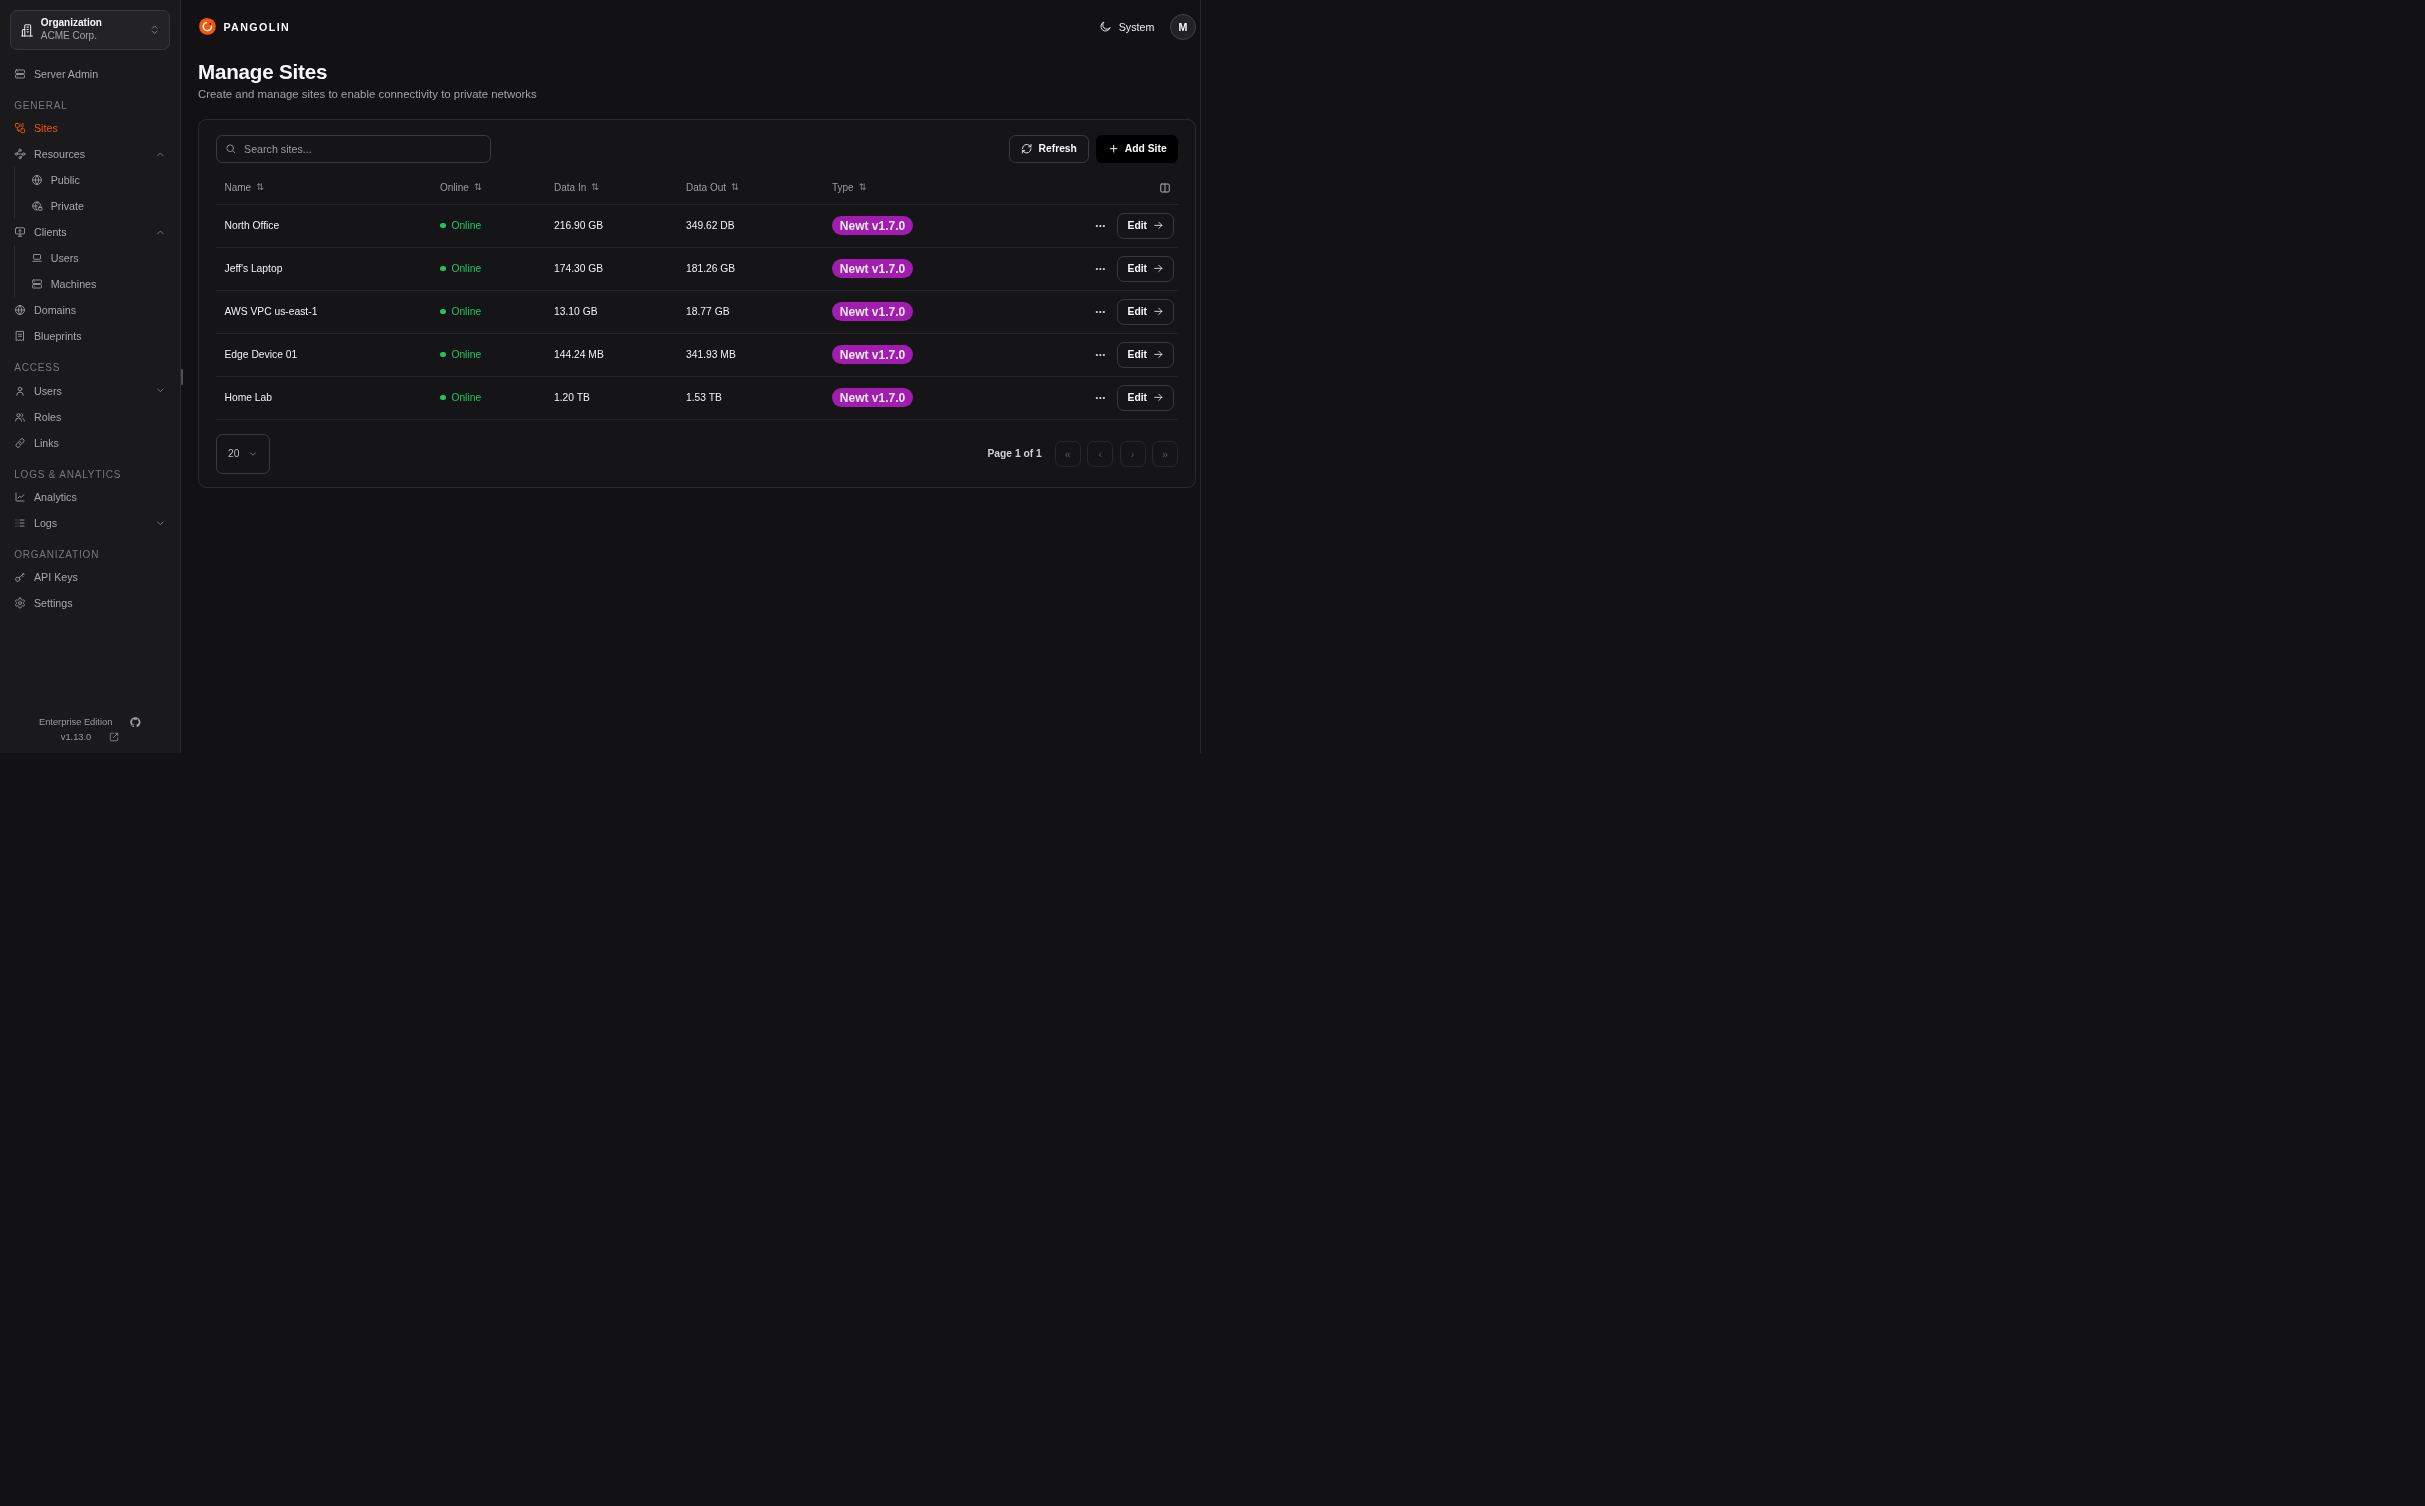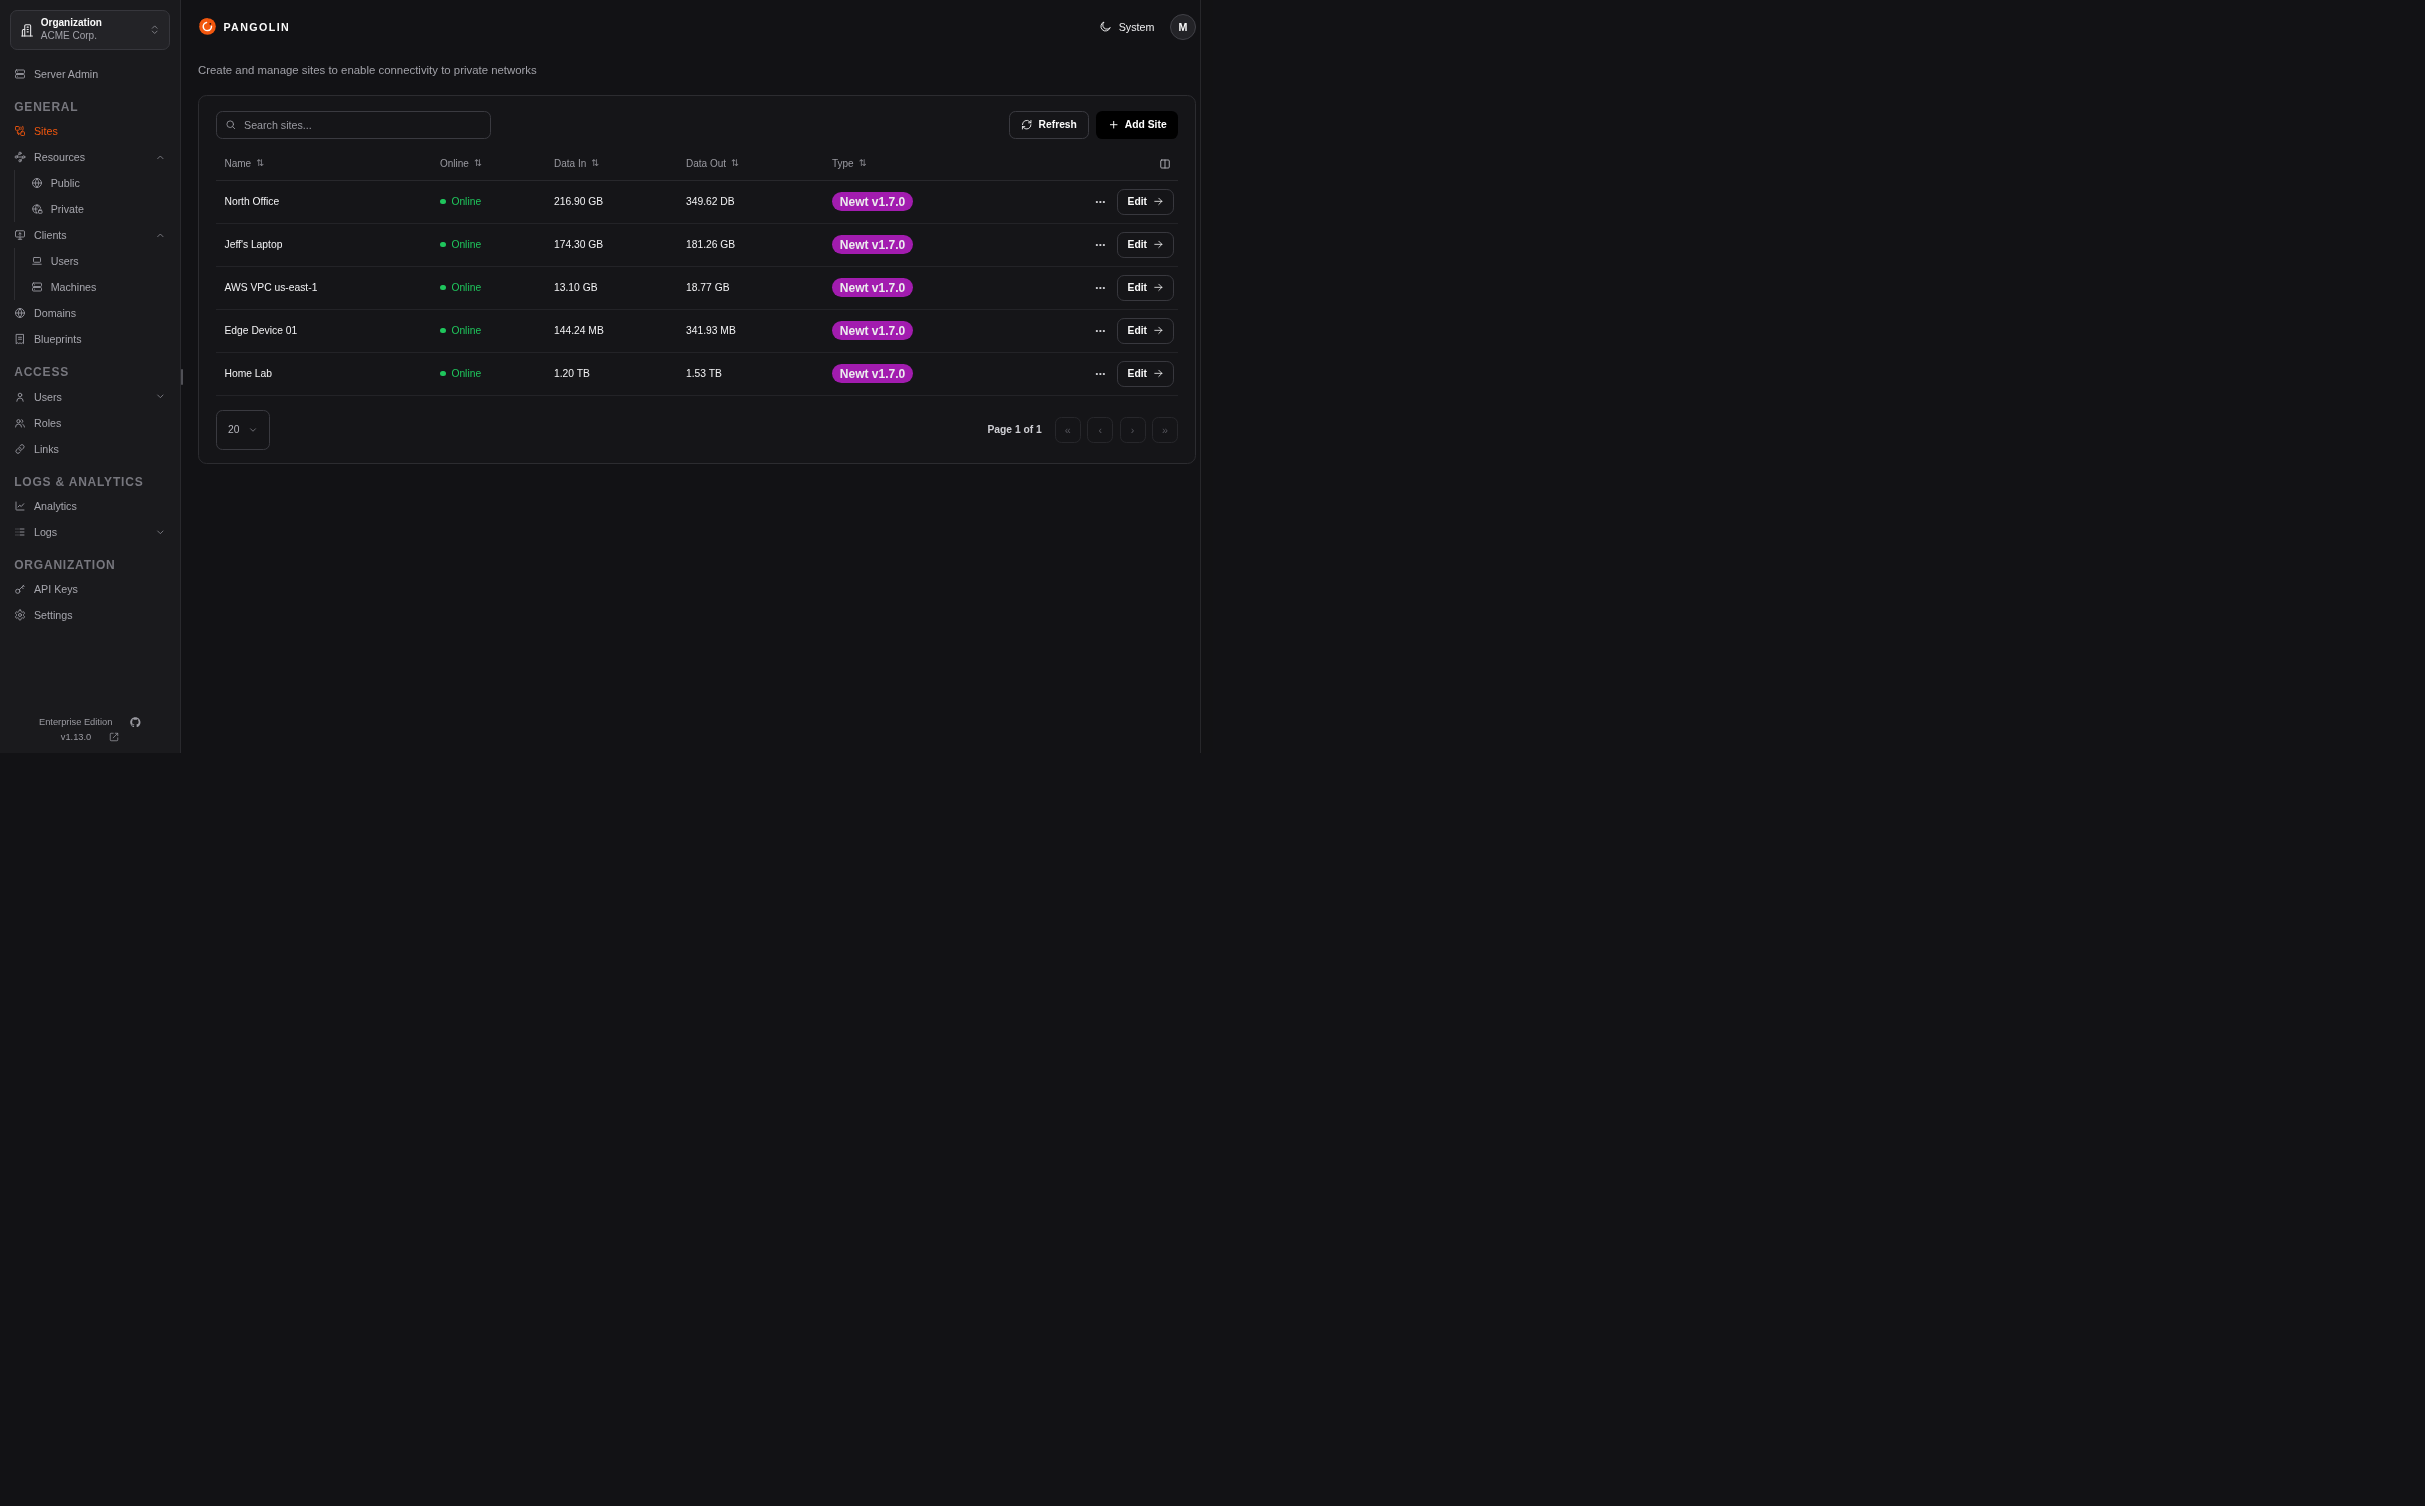--- a/index.html
+++ b/index.html
@@ -27,21 +27,21 @@
   .org-chev { color:#8a8a91; }
   .nav { flex:1; overflow:hidden; padding-bottom:5.7px; }
   .nav-item {
     display:flex; align-items:center; gap:7.8px; height:26px; padding:0 14.2px;
     font-size:10.7px; color:#a6a6ad; cursor:pointer; white-space:nowrap;
   }
   .nav-item .nico { color:#9a9aa1; flex:0 0 auto; }
   .nav-item.active, .nav-item.active .nico { color:#f2570e; }
   .nav-item .chev { margin-left:auto; color:#8a8a91; }
   .sec-label {
-    padding:13px 14.2px 4.3px; font-size:12px; font-weight:700; letter-spacing:0.8px; color:#77777e;
+    padding:13px 14.2px 4.3px; font-size:10px; font-weight:400; letter-spacing:0.8px; color:#77777e;
   }
   .subgroup { margin-left:14.2px; border-left:0.7px solid #2d2d31; }
   .subgroup .nav-item { padding-left:15.7px; }
   .sb-foot { padding:8.5px 0 11.4px; text-align:center; }
   .sb-foot-line { display:flex; align-items:center; justify-content:center; gap:18px;
     font-size:9.3px; color:#9a9aa1; margin-top:4.3px; }
   .sb-scroll-thumb { position:absolute; left:181px; top:369px; width:2.1px; height:15.7px;
     background:#505056; border-radius:1.4px; z-index:5; }
 
   
@@ -425,20 +425,21 @@
         </span>
         <span>System</span>
       </div>
       <div class="avatar">
         <span>M</span>
       </div>
     </div>
   </div>
 
   <div class="page-head">
+    <h1 class="page-title">Manage Sites</h1>
     <div class="page-sub">Create and manage sites to enable connectivity to private networks</div>
   </div>
 
   <section class="card">
     <div class="toolbar">
       <div class="search-wrap">
         <span class="sic">
           <svg width="11.4" height="11.4" viewBox="0 0 24 24" class="ic">
               <circle cx="11" cy="11" r="7"></circle>
               <path d="m20.5 20.5-4-4"></path>

